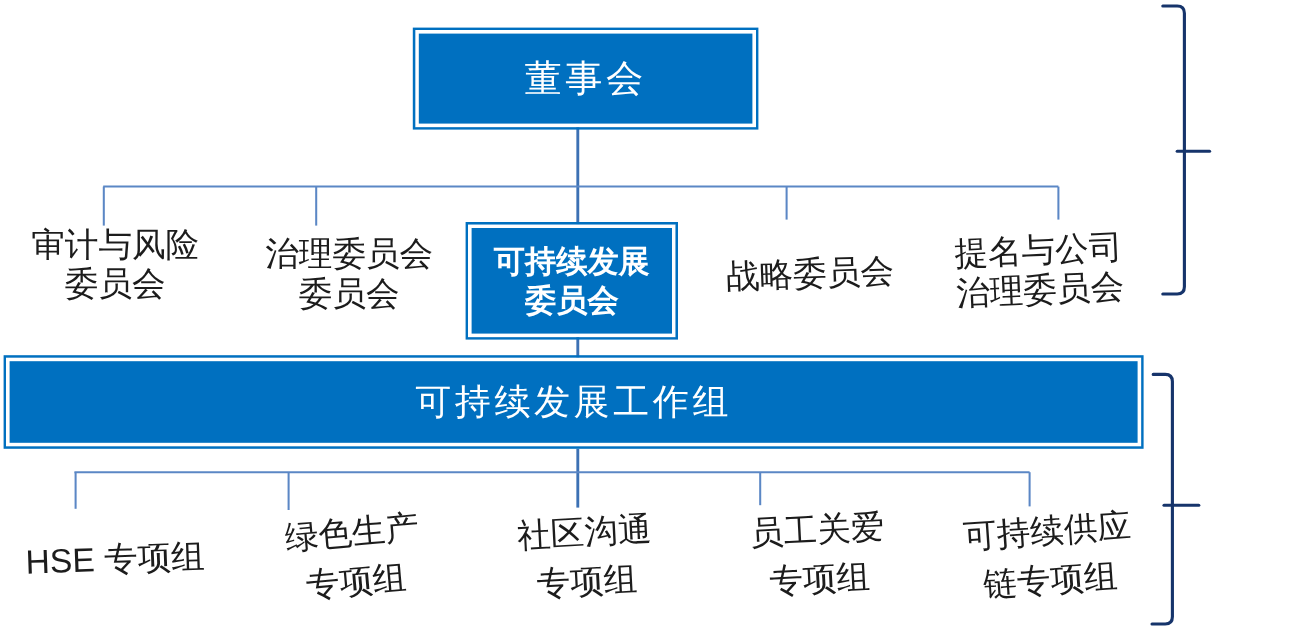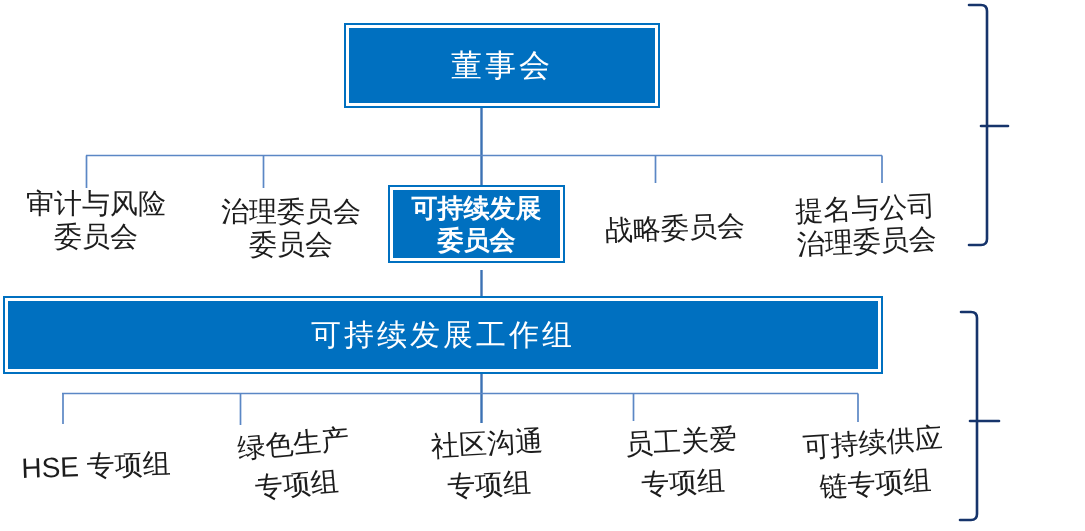--- a/index.html
+++ b/index.html
@@ -13,23 +13,23 @@
   #wires{position:absolute;left:0;top:0;width:1085px;height:531px;}
   .bluebox{
     position:absolute;
     background:#0070C0;
     border:3px solid #ffffff;
     outline:2px solid #0070C0;
     box-sizing:border-box;
     display:flex;align-items:center;justify-content:center;
     color:#ffffff;text-align:center;
   }
-  .board{left:346px;top:25px;width:312px;height:81px;font-size:31px;letter-spacing:3px;}
-  .committee-hl{left:390px;top:187px;width:173px;height:74px;font-size:26px;font-weight:bold;line-height:32px;white-space:pre-line;}
-  .workbar{left:5px;top:298px;width:876px;height:74px;font-size:30px;letter-spacing:3px;}
+  .board{left:346px;top:25px;width:284px;height:81px;font-size:31px;letter-spacing:3px;}
+  .committee-hl{left:390px;top:187px;width:173px;height:94px;font-size:26px;font-weight:bold;line-height:32px;white-space:pre-line;}
+  .workbar{left:5px;top:298px;width:946px;height:74px;font-size:30px;letter-spacing:3px;}
   .lbl{
     position:absolute;
     color:#1C1C1C;
     font-size:28px;
     text-align:center;
     white-space:pre-line;
     transform:translate(-50%,-50%);
   }
   .row1{line-height:33px;}
   .row2{line-height:41px;}

